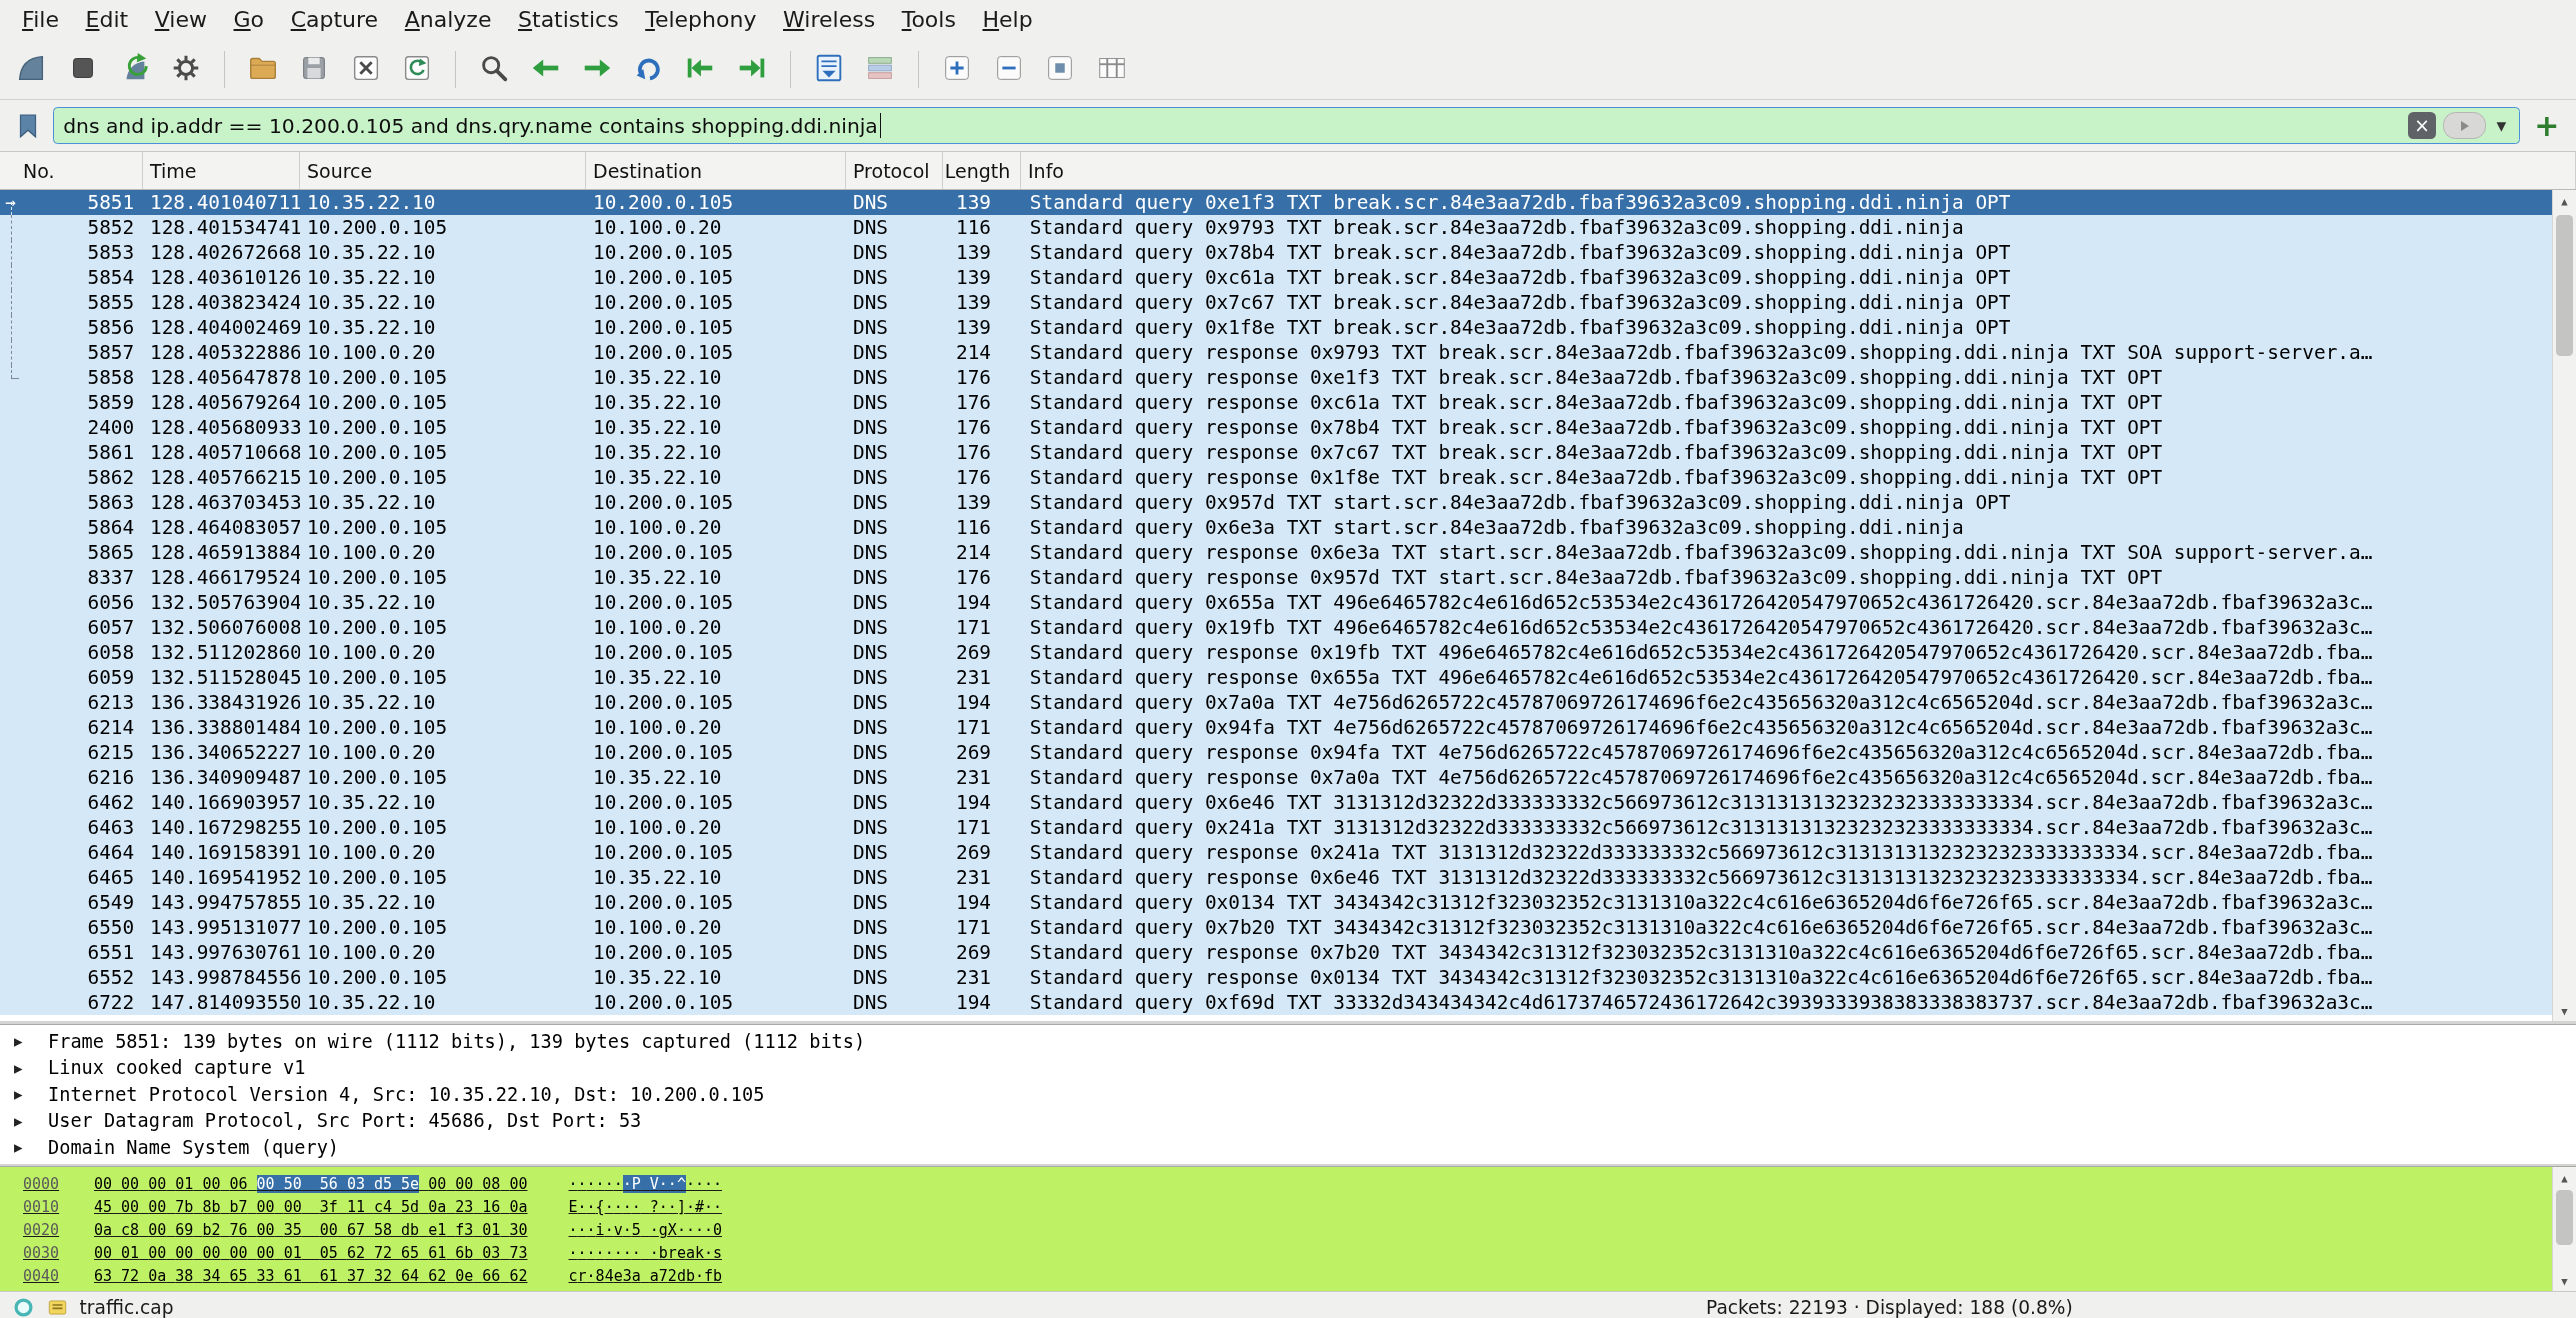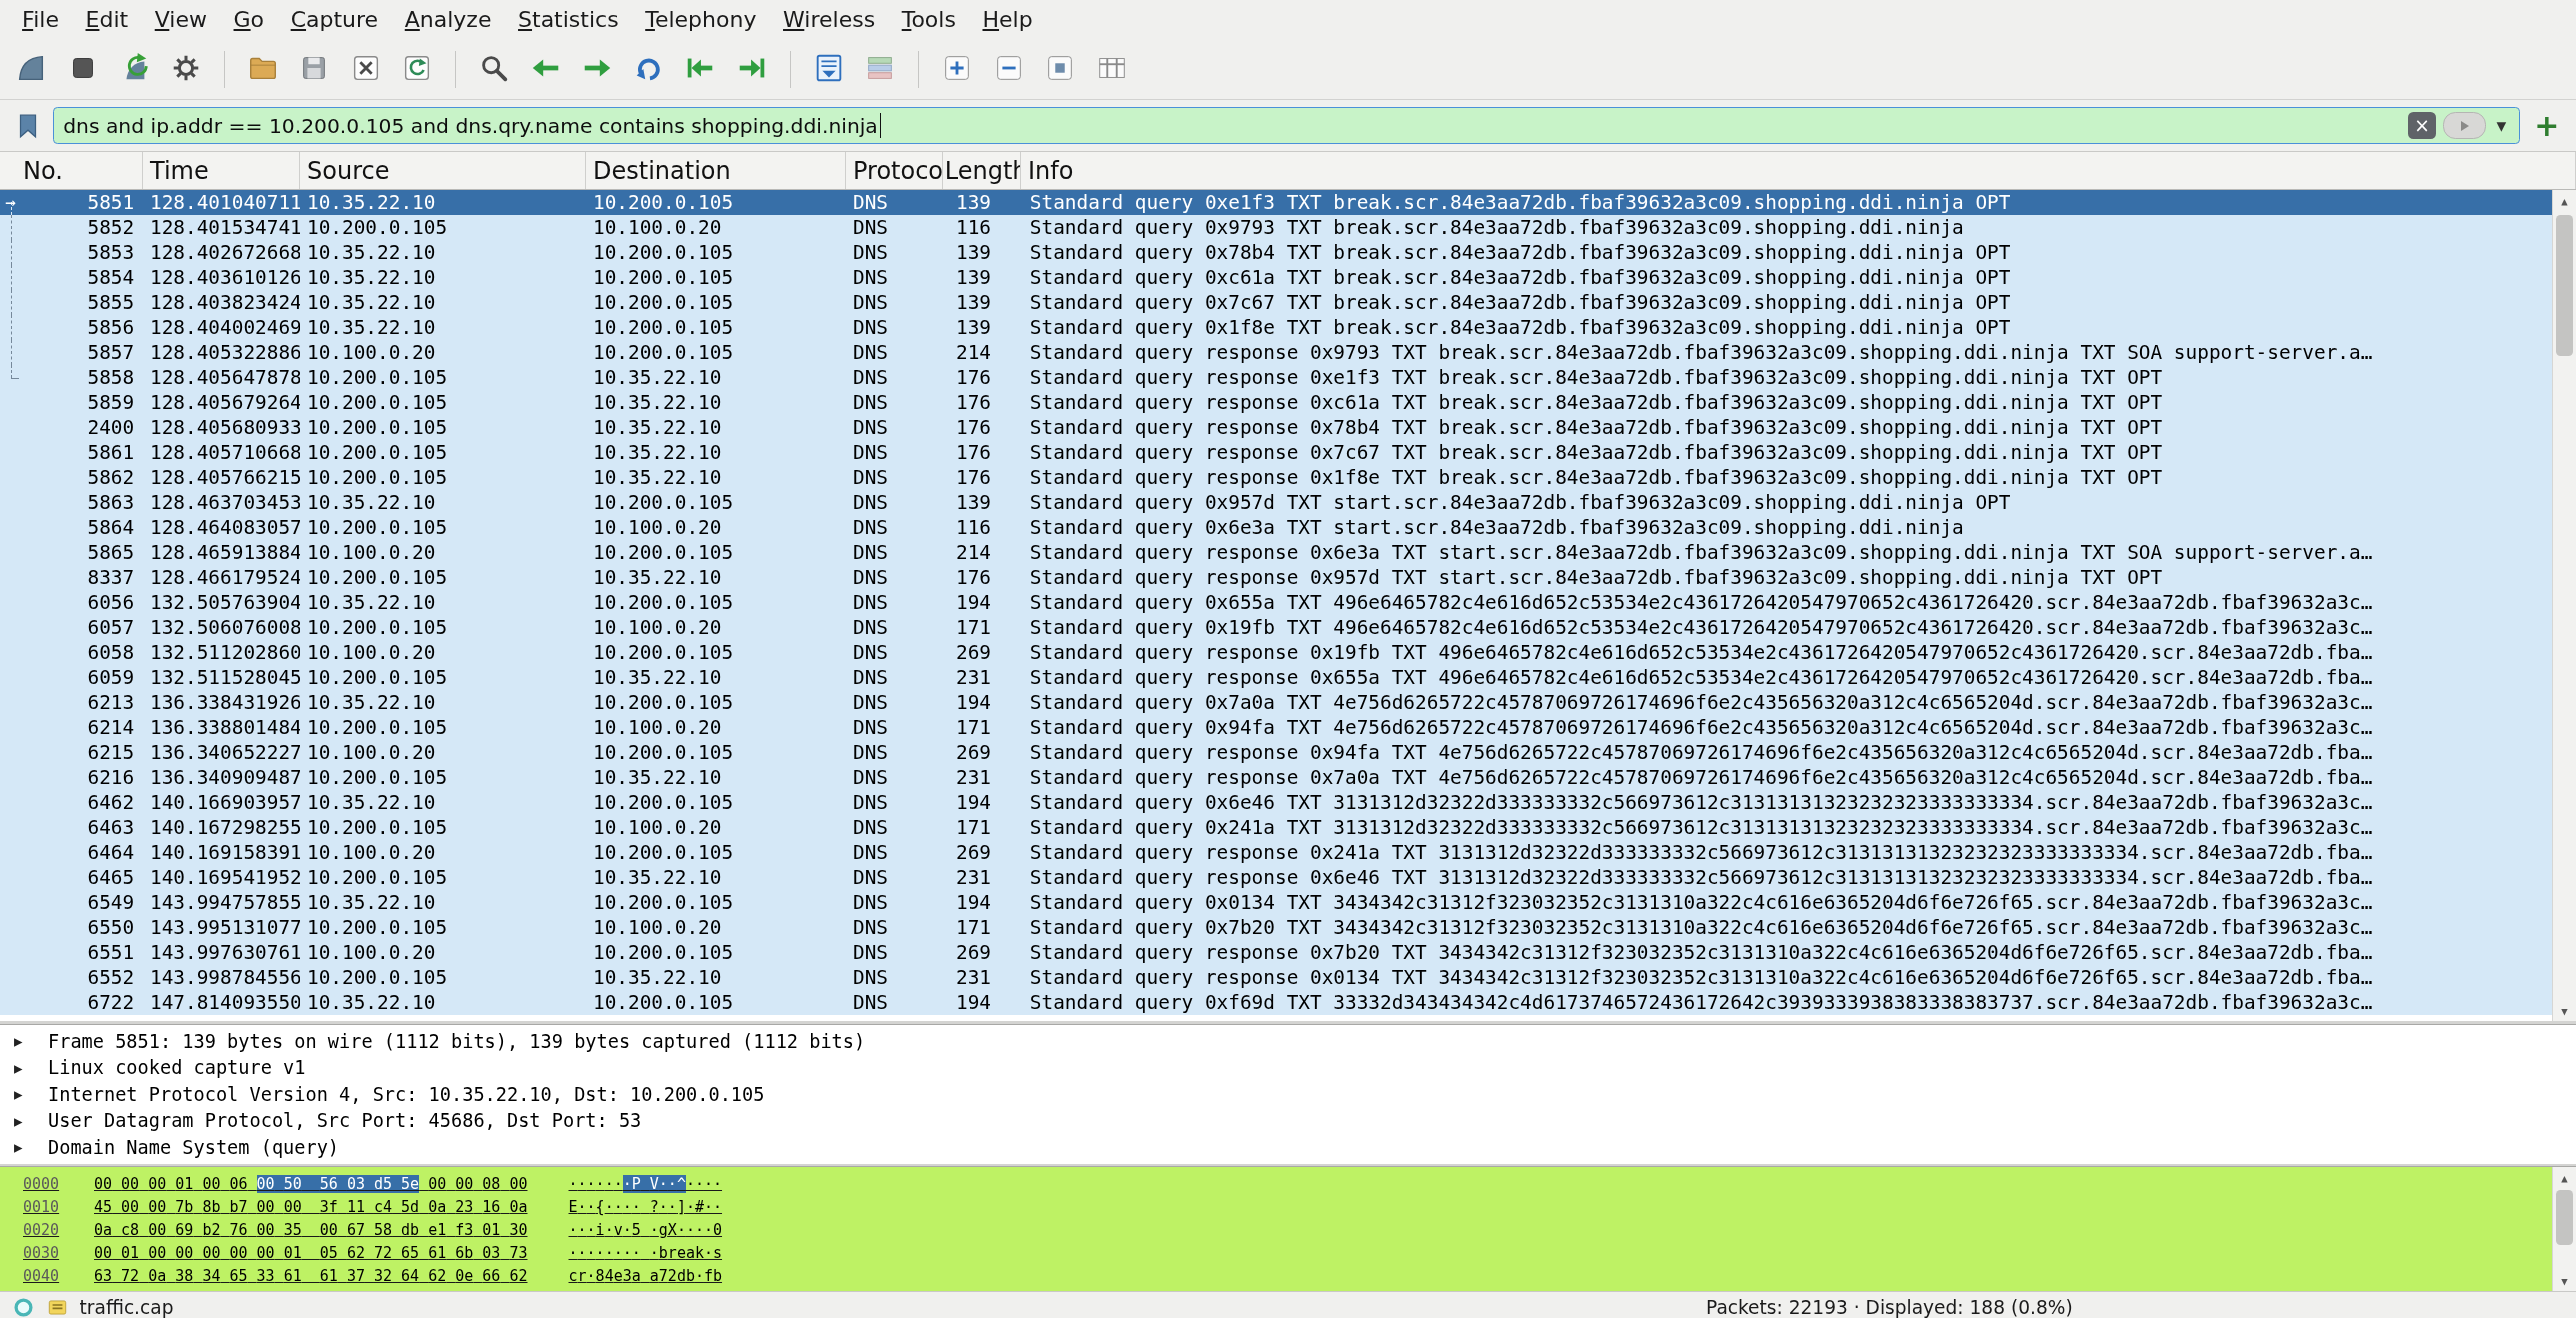--- a/index.html
+++ b/index.html
@@ -25,21 +25,21 @@
   .caret{width:1.8px;height:25px;background:#111;margin-left:1.8px;flex:none;}
   .fspace{flex:1;}
   .fclear{width:28px;height:26.5px;background:#5f6368;border-radius:5.3px;color:#fff;font-size:18.6px;display:flex;align-items:center;justify-content:center;flex:none;margin-right:7px;}
   .fapply{width:41px;height:25px;background:#d8d8d6;border:0.9px solid #b5b5b3;border-radius:12.4px;flex:none;margin-right:7px;display:flex;align-items:center;justify-content:center;}
   .fapply::after{content:"";border-left:8px solid #8a8a88;border-top:5.3px solid transparent;border-bottom:5.3px solid transparent;}
   .fdrop{font-size:19.4px;color:#333;flex:none;padding:0 3.5px;}
   .faddbtn{width:37px;height:37px;flex:none;display:flex;align-items:center;justify-content:center;font-size:30px;font-weight:bold;color:#2f7d2f;}
 
   
   .plist{flex:none;height:869px;display:flex;flex-direction:column;font-family:"DejaVu Sans Mono",monospace;font-size:19.4px;}
-  .phead{flex:none;height:37px;display:flex;background:#f3f3f1;border-bottom:0.9px solid #b9b9b7;font-family:"DejaVu Sans",sans-serif;font-size:24px;color:#111;}
+  .phead{flex:none;height:37px;display:flex;background:#f3f3f1;border-bottom:0.9px solid #b9b9b7;font-family:"DejaVu Sans",sans-serif;font-size:19px;color:#111;}
   .phead .c{display:flex;align-items:center;padding-left:7px;border-right:0.9px solid #cfcfcd;box-sizing:border-box;white-space:pre;overflow:hidden;}
   .phead .c.c1{padding-left:23px;}
   .phead .c.c6{padding-left:1.8px;}
   .pbody{flex:1;position:relative;background:#fff;overflow:hidden;}
   .prow{height:25px;display:flex;align-items:center;background:var(--c-row,#d5e8f7);color:#000;white-space:pre;}
   .prow.sel{background:var(--c-sel,#376fa8);color:#fff;}
   .c1{width:143px;flex:none;box-sizing:border-box;}
   .c2{width:157px;flex:none;box-sizing:border-box;}
   .c3{width:286px;flex:none;box-sizing:border-box;}
   .c4{width:260px;flex:none;box-sizing:border-box;}

